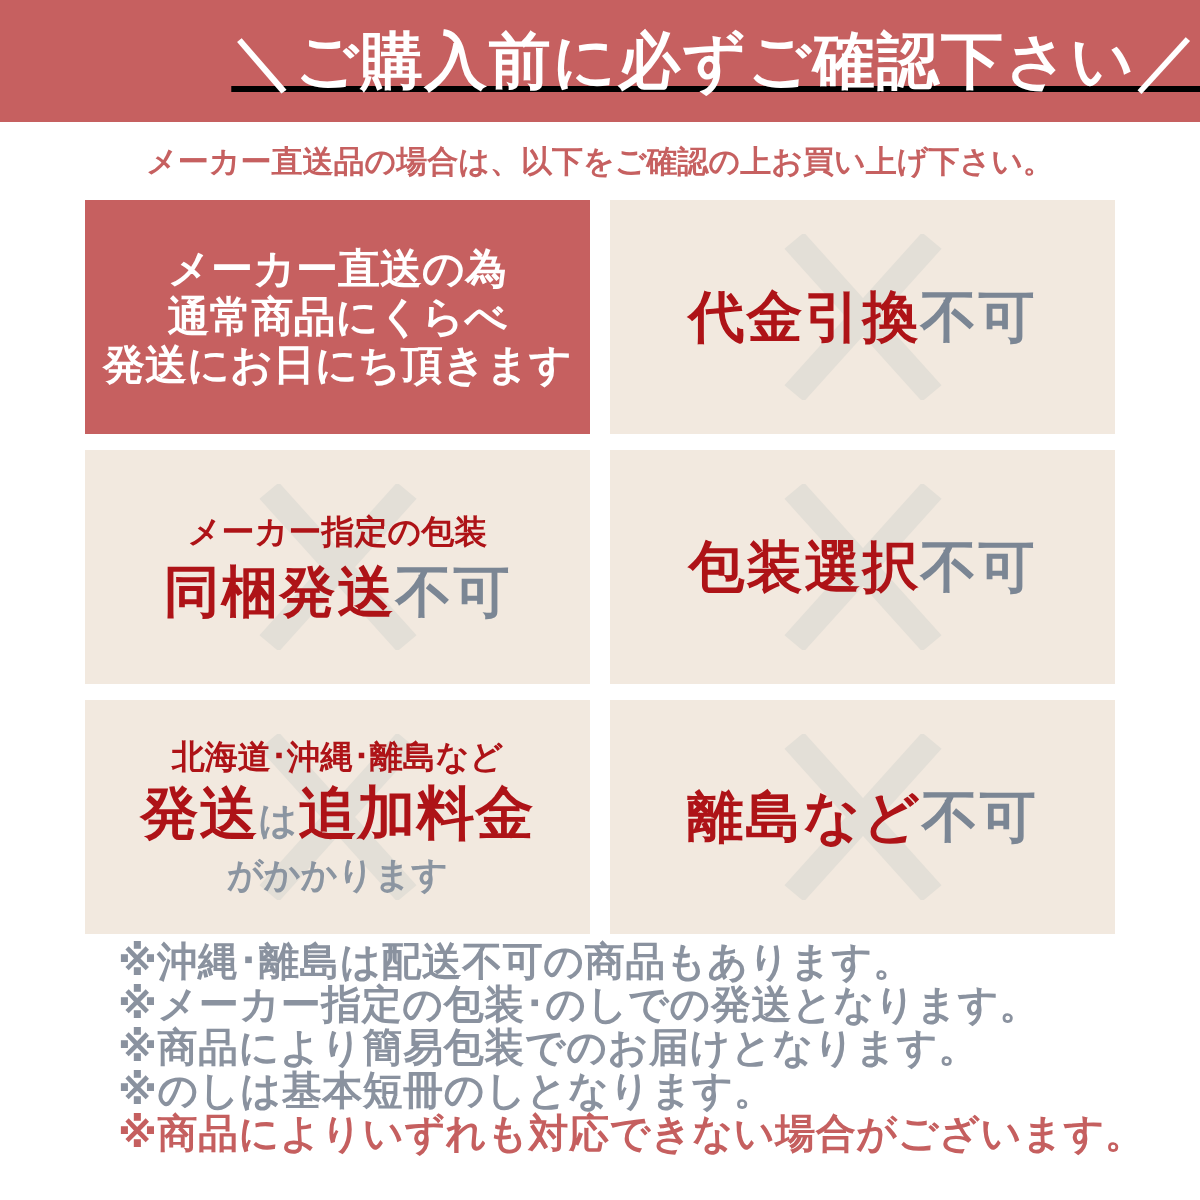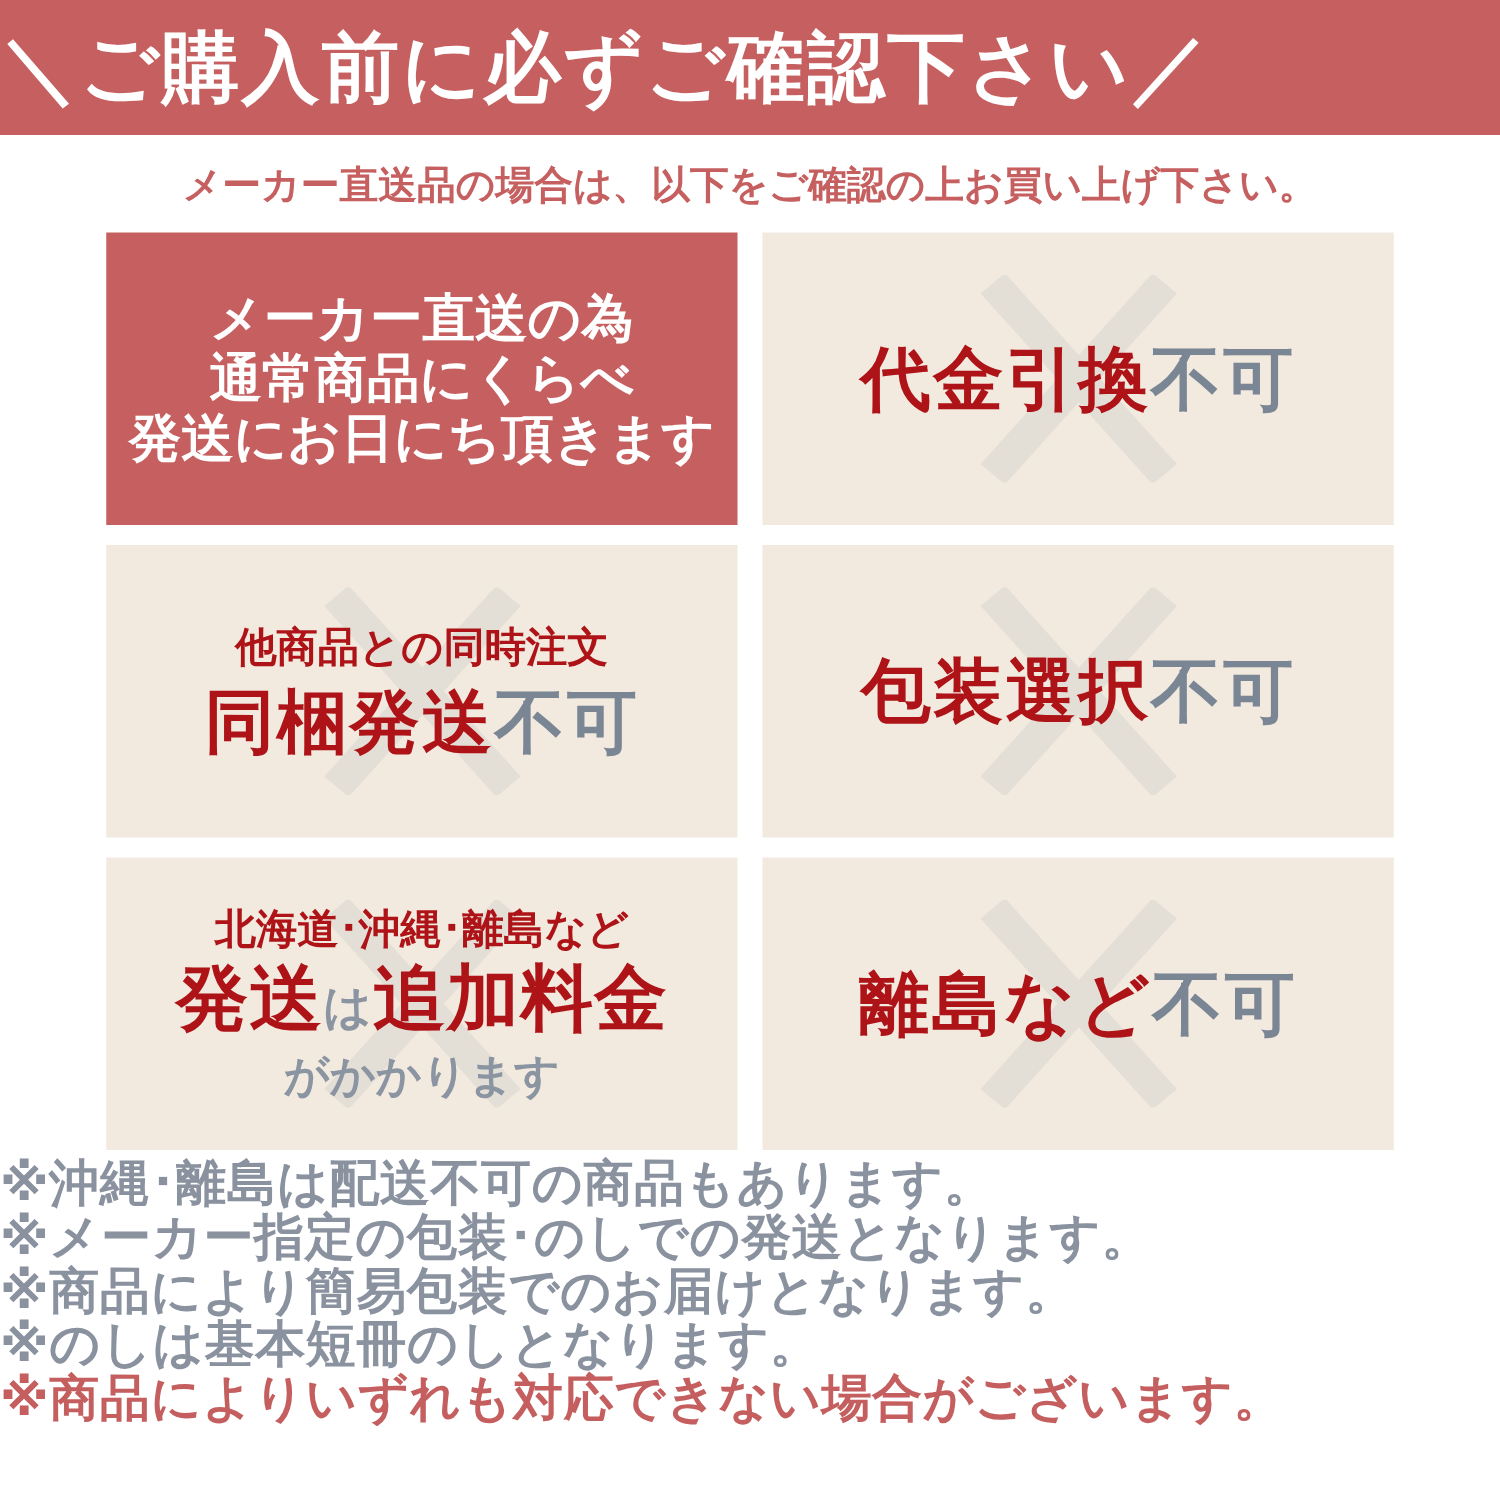--- a/index.html
+++ b/index.html
@@ -3,21 +3,21 @@
 <meta charset="utf-8">
 <style>
   :root{
     --banner_red:#C66060; --box_beige:#F2E9DF; --accent_dark_red:#AE1317;
     --muted_gray:#7B8694; --soft_gray:#8B95A1; --note_gray:#8A929F;
     --note_red:#C55F5F; --x_mark:#E3DFD7; --white:#FFFFFF;
   }
   *{margin:0;padding:0;box-sizing:border-box;}
   html,body{width:1200px;height:1200px;overflow:hidden;background:#fff;
     font-family:"Liberation Sans","DejaVu Sans",sans-serif;}
-  .banner{height:108px;background:var(--banner_red);display:flex;align-items:center;justify-content:flex-start;}
+  .banner{height:122px;background:var(--banner_red);display:flex;align-items:center;justify-content:flex-end;text-decoration:underline;}
   .banner-title{color:var(--white);font-size:62px;font-weight:bold;letter-spacing:2px;white-space:nowrap;}
   .subtitle{margin-top:14px;line-height:52px;text-align:center;color:var(--banner_red);
     font-size:31px;font-weight:bold;white-space:nowrap;}
   .grid{width:1030px;margin:12px auto 0;display:grid;grid-template-columns:1fr 1fr;gap:16px 20px;}
   .box{height:234px;position:relative;display:flex;flex-direction:column;align-items:center;
     justify-content:center;text-align:center;overflow:hidden;}
   .box.red{background:var(--banner_red);}
   .box.beige{background:var(--box_beige);}
   .box > *{position:relative;z-index:1;}
   .x-mark{position:absolute;left:50%;top:50%;transform:translate(-50%,-50%);
@@ -26,21 +26,21 @@
   .white-line{color:var(--white);font-size:42px;font-weight:bold;line-height:48px;white-space:nowrap;}
   .big-line{font-weight:bold;font-size:56px;letter-spacing:2px;line-height:1.1;white-space:nowrap;}
   .red-label{color:var(--accent_dark_red);}
   .gray-label{color:var(--muted_gray);text-align:center;}
   .small-note{color:var(--accent_dark_red);font-size:33px;font-weight:bold;line-height:42px;
     margin-bottom:8px;white-space:nowrap;}
   .small-note.tight{margin-bottom:2px;}
   .fee-line{font-weight:bold;font-size:58px;letter-spacing:1px;line-height:1.15;white-space:nowrap;}
   .fee-particle{color:var(--soft_gray);font-size:38px;}
   .fee-tail{color:var(--soft_gray);font-size:36px;font-weight:bold;line-height:46px;margin-top:6px;white-space:nowrap;}
-  .notes{margin-top:6px;font-weight:bold;}
+  .notes{margin-top:6px;padding-left:118px;font-weight:bold;}
   .note{color:var(--note_gray);font-size:40px;line-height:43px;letter-spacing:0.5px;white-space:nowrap;}
   .note.small{font-size:35px;line-height:41px;padding-left:30px;}
   .note.red{color:var(--note_red);}
 </style>
 </head>
 <body>
 
 <header class="banner">
   <h1 class="banner-title">＼ご購入前に必ずご確認下さい／</h1>
 </header>
@@ -61,21 +61,21 @@
       <line x1="90" y1="4" x2="10" y2="96"></line>
     </svg>
     <p class="big-line"><span class="red-label">代金引換</span><span class="gray-label">不可</span></p>
   </section>
 
   <section class="box beige">
     <svg class="x-mark" viewBox="0 0 100 100" preserveAspectRatio="none">
       <line x1="10" y1="4" x2="90" y2="96"></line>
       <line x1="90" y1="4" x2="10" y2="96"></line>
     </svg>
-    <p class="small-note">他商品との同時注文</p>
+    <p class="small-note">メーカー指定の包装</p>
     <p class="big-line"><span class="red-label">同梱発送</span><span class="gray-label">不可</span></p>
   </section>
 
   <section class="box beige">
     <svg class="x-mark" viewBox="0 0 100 100" preserveAspectRatio="none">
       <line x1="10" y1="4" x2="90" y2="96"></line>
       <line x1="90" y1="4" x2="10" y2="96"></line>
     </svg>
     <p class="big-line"><span class="red-label">包装選択</span><span class="gray-label">不可</span></p>
   </section>

